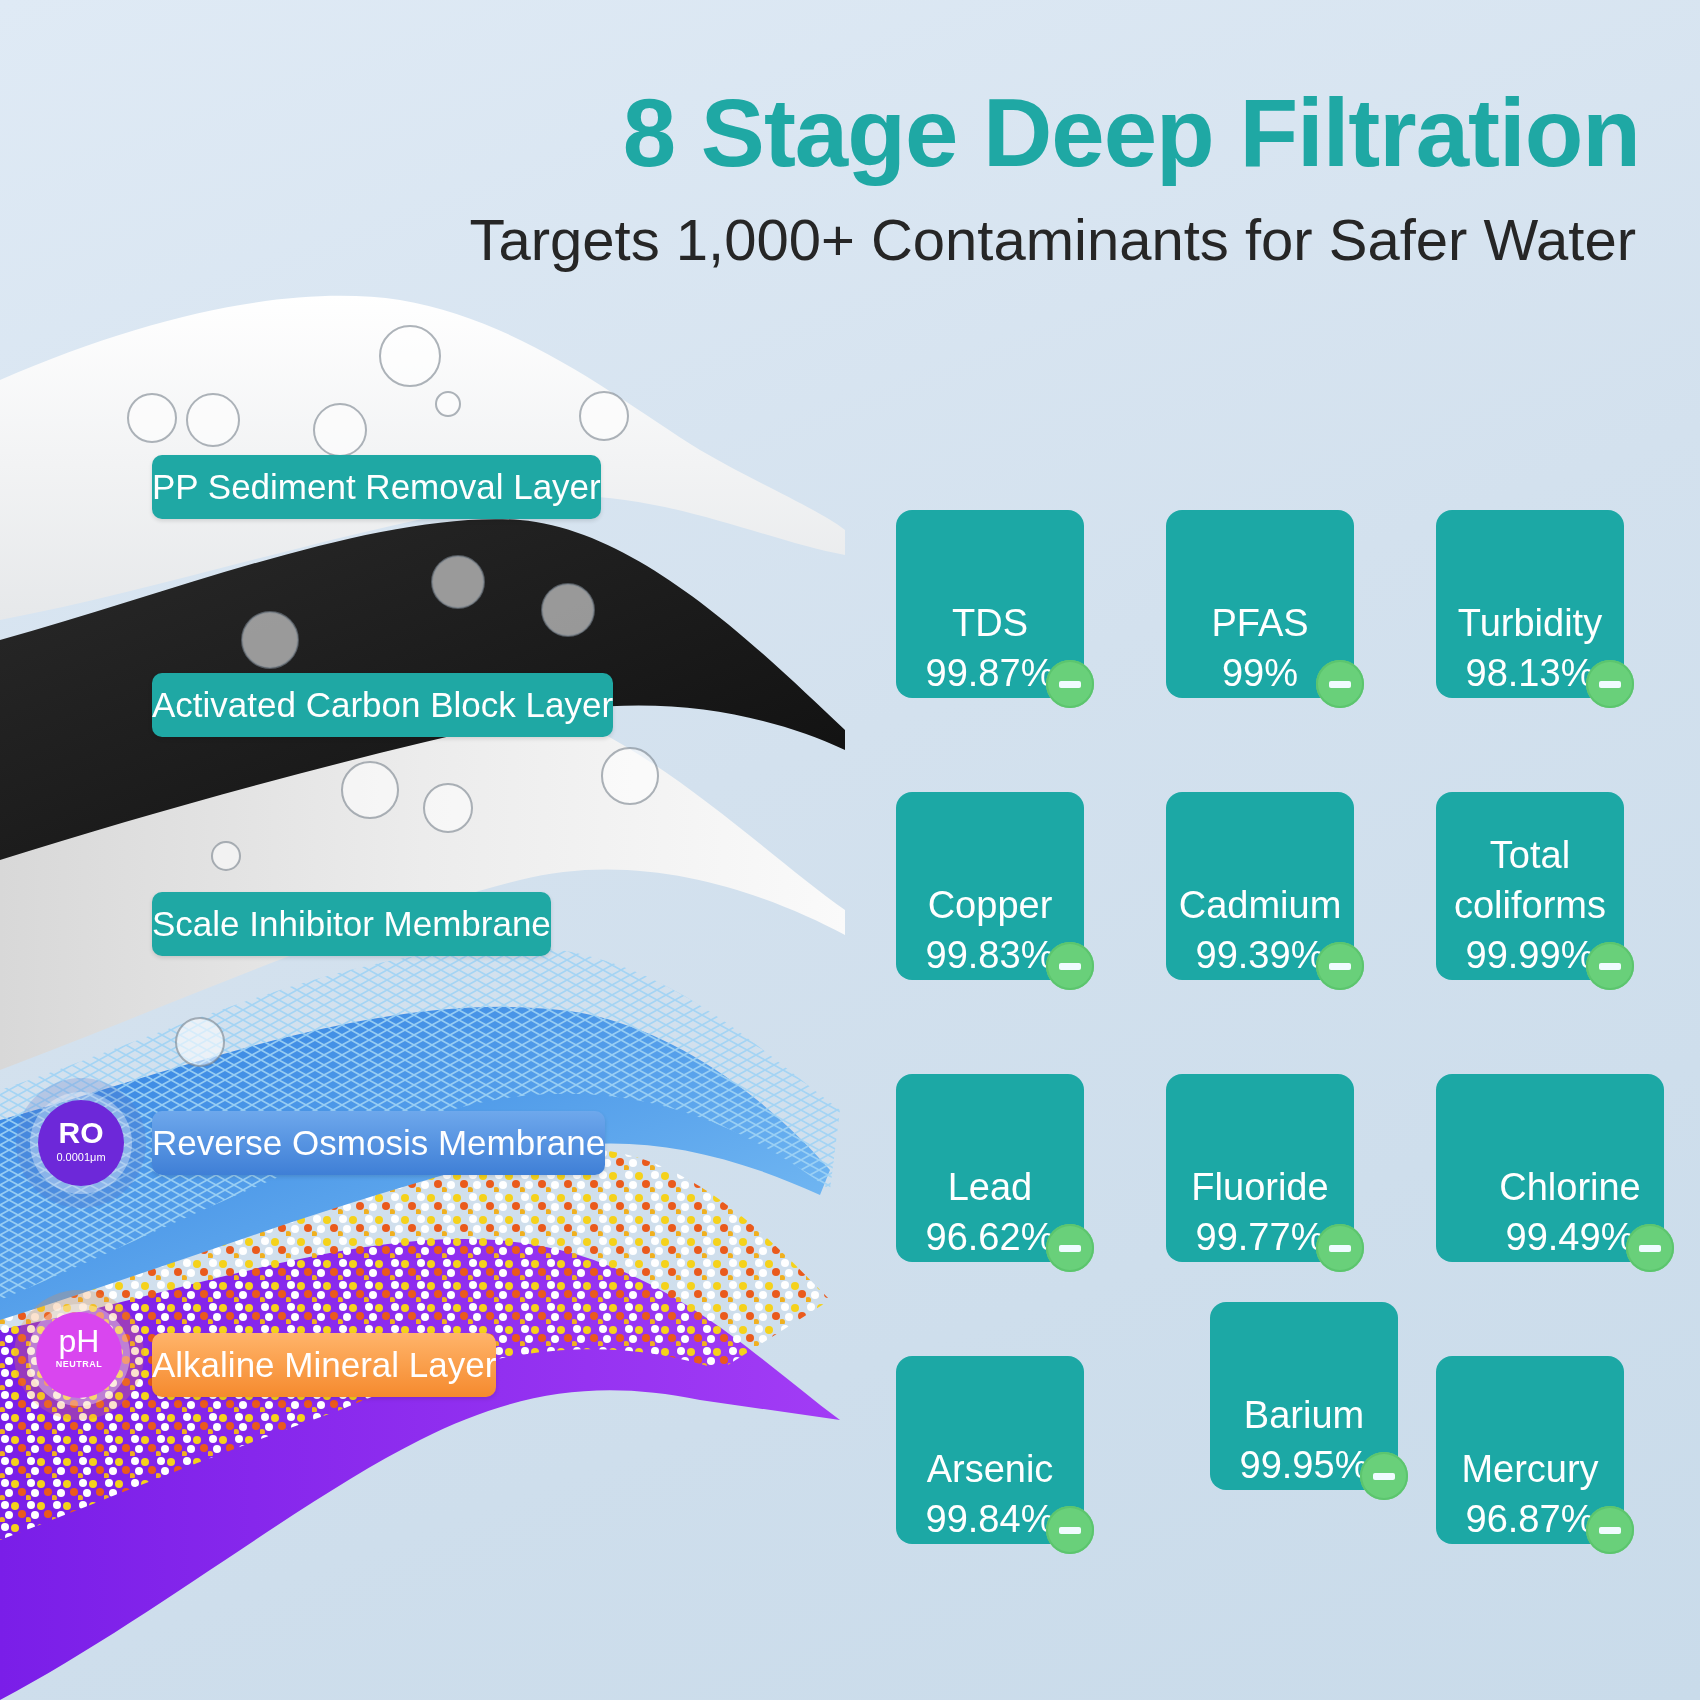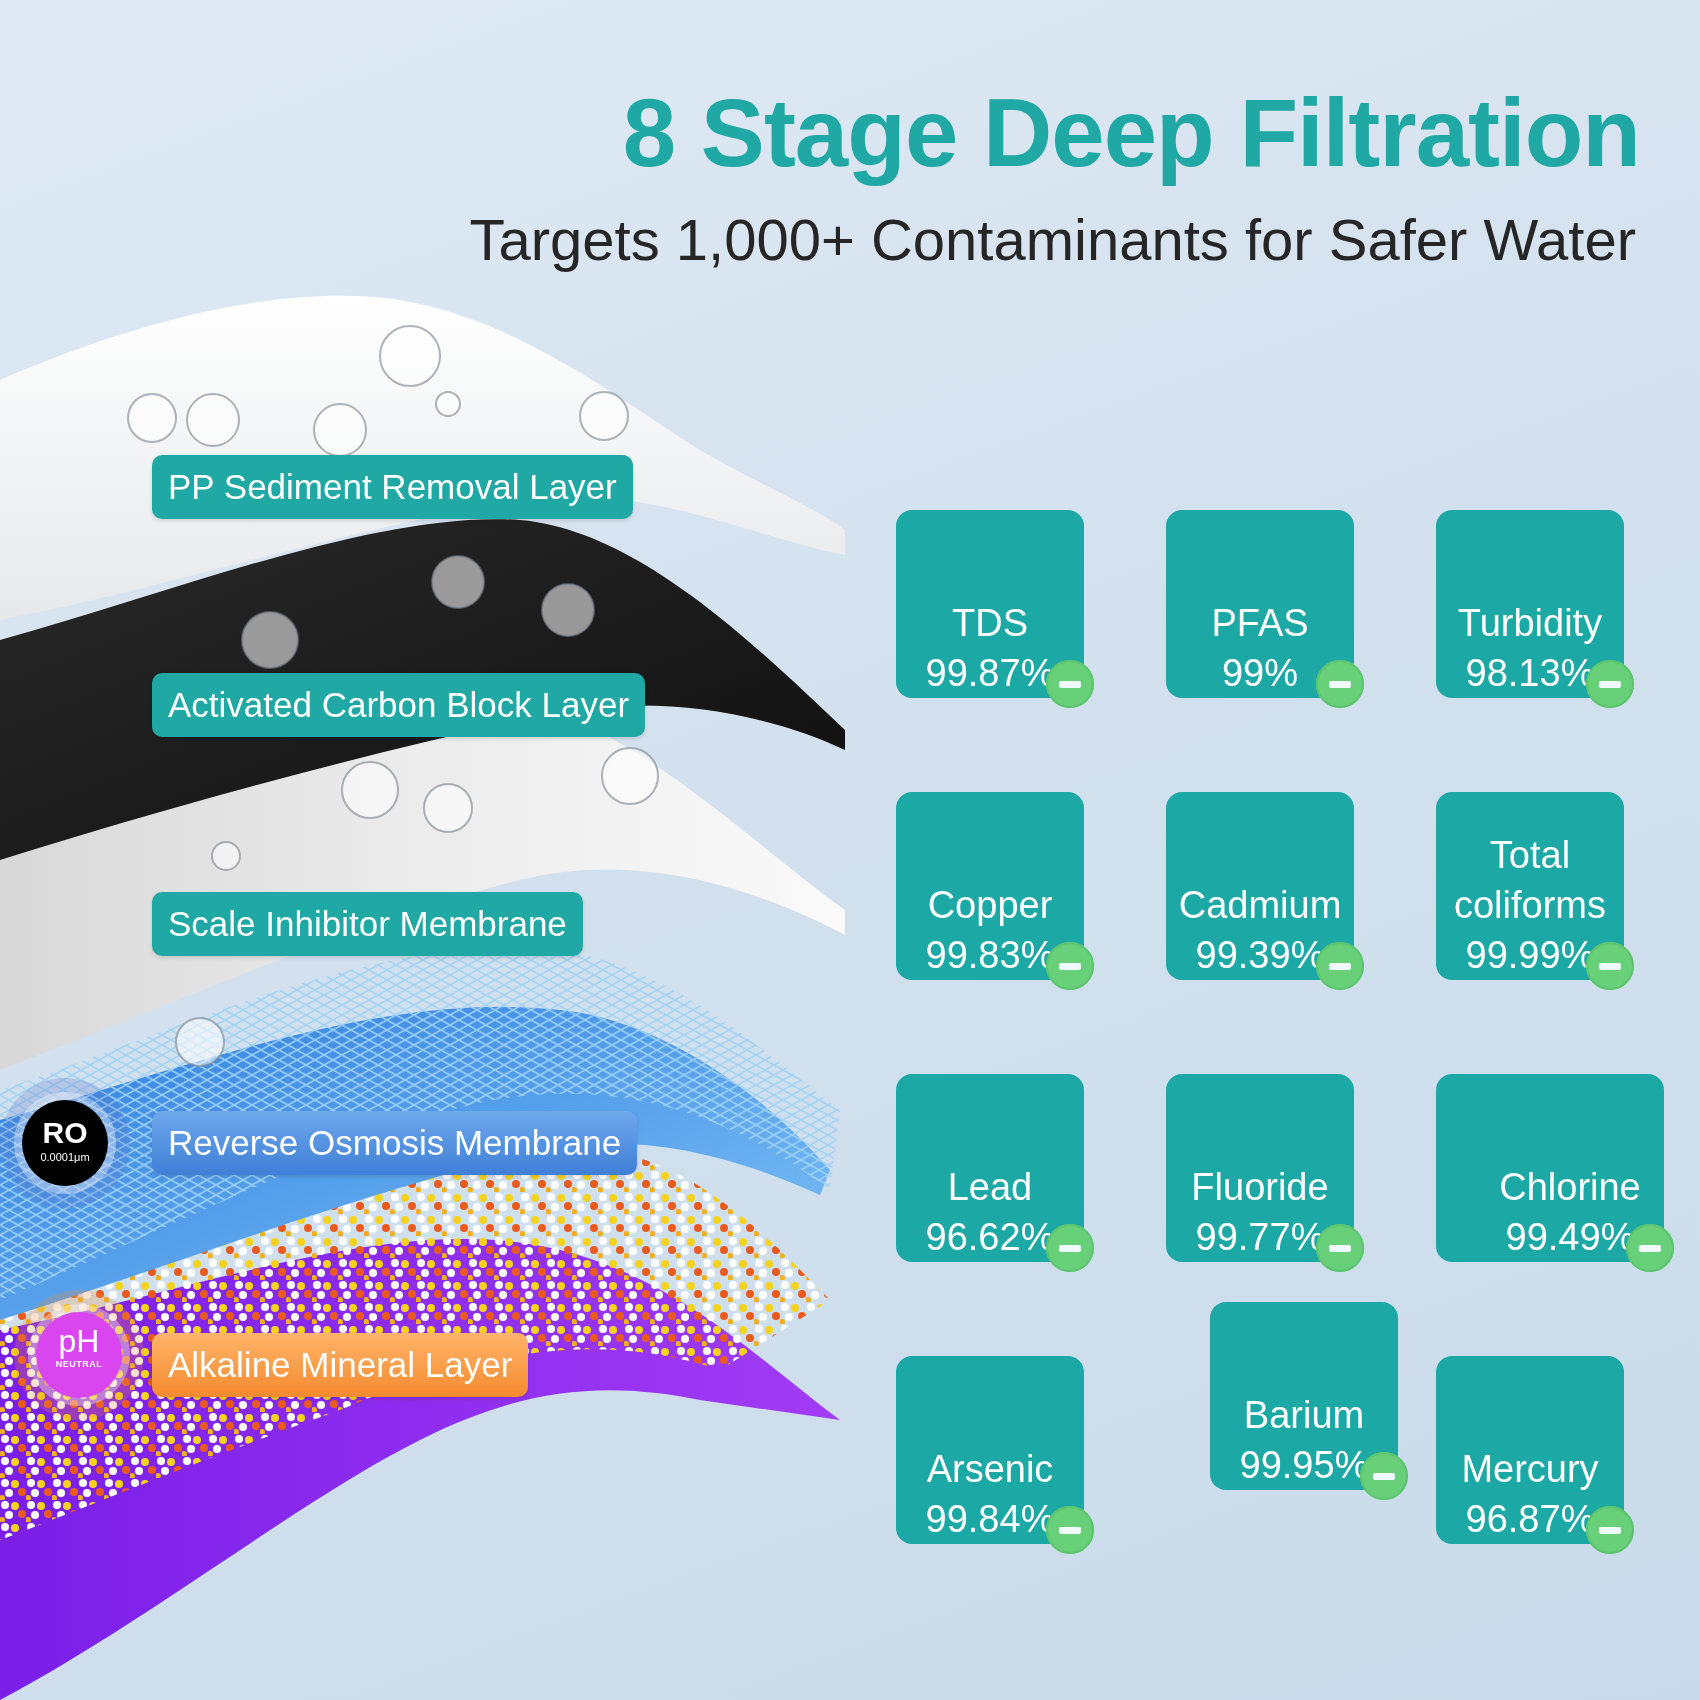--- a/index.html
+++ b/index.html
@@ -15,30 +15,30 @@
   }
   .subtitle {
     position: absolute; right: 64px; top: 206px;
     font-size: 58px; color: #262626; white-space: nowrap;
   }
   
   .illus { position: absolute; left: 0; top: 290px; width: 860px; height: 1410px; }
   .illus svg { position: absolute; left: 0; top: 0; }
   .layer-label {
     position: absolute; color: #fff; font-size: 35px; white-space: nowrap;
-    padding: 0 16px; height: 64px; line-height: 64px; border-radius: 10px;
+    padding: 0 0; height: 64px; line-height: 64px; border-radius: 10px;
     background: #1fa8a4; box-shadow: 0 2px 4px rgba(0,0,0,0.12);
   }
   .layer-label.blue { background: linear-gradient(#6ea8ec, #3f7fd6); }
   .layer-label.orange { background: linear-gradient(#ffb46a, #f58a2e); }
   .badge {
     position: absolute; border-radius: 50%; color: #fff; text-align: center;
     box-shadow: 0 0 0 8px rgba(255,255,255,0.35), 0 0 0 22px rgba(90,120,200,0.25);
   }
-  .badge.ro { background: #000000; width: 86px; height: 86px; left: 22px; top: 1100px; }
+  .badge.ro { background: #6d28d9; width: 86px; height: 86px; left: 38px; top: 1100px; }
   .badge.ph { background: #d946ef; width: 86px; height: 86px; left: 36px; top: 1312px;
     box-shadow: 0 0 0 8px rgba(255,255,255,0.35), 0 0 0 22px rgba(240,140,60,0.25); }
   .badge .big { font-weight: bold; font-size: 30px; line-height: 30px; display: block; margin-top: 18px; }
   .badge .small { font-size: 11px; display: block; margin-top: 3px; }
   .badge.ph .big { font-size: 32px; margin-top: 14px; font-weight: normal; }
   .badge.ph .small { font-size: 9px; font-weight: bold; letter-spacing: 0.5px; }
   
   .tile {
     position: absolute; width: 188px; height: 188px; border-radius: 16px;
     background: #1ca8a5; color: #fff; display: flex; flex-direction: column;

